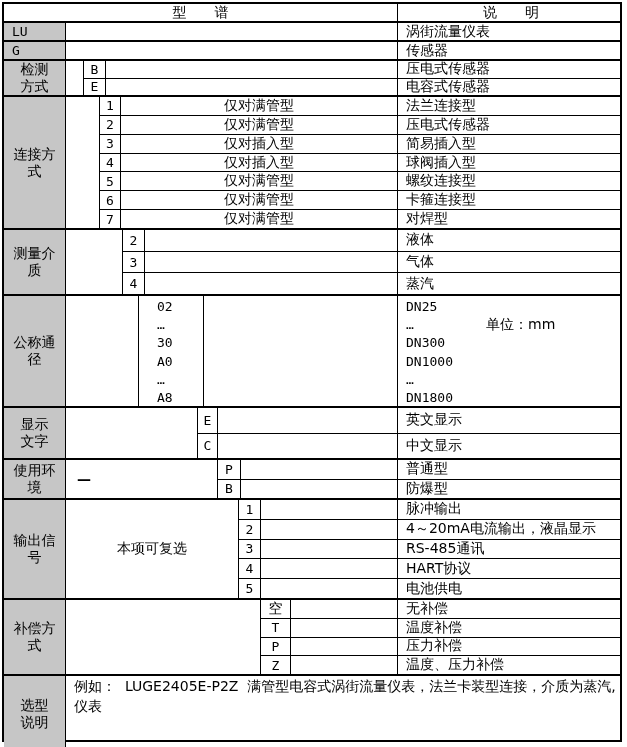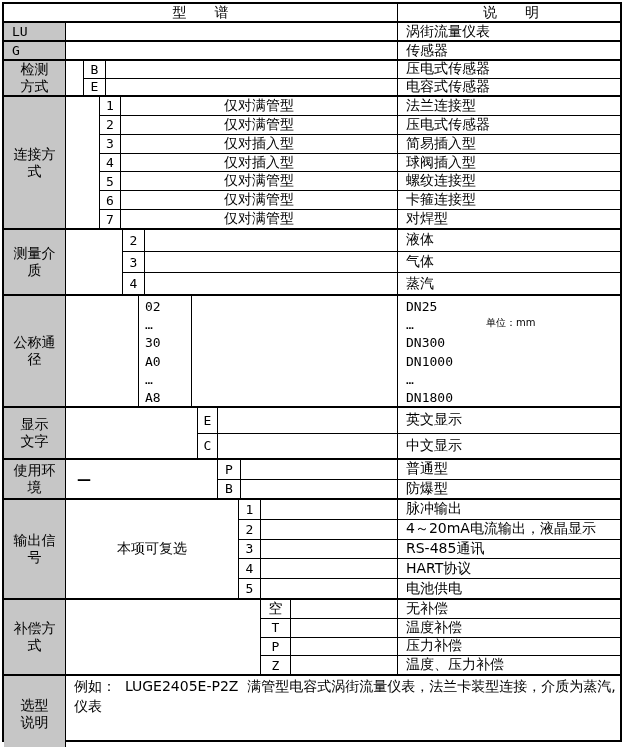--- a/index.html
+++ b/index.html
@@ -44,21 +44,21 @@
   .dia  .mid{width:73px}
   .disp .rows{left:194px} .disp .code{width:20px} .disp .note{width:180px} .disp .mid{width:132px}
   .env  .rows{left:214px} .env  .code{width:23px} .env  .note{width:157px} .env  .mid{width:152px}
   .out  .rows{left:235px} .out  .code{width:22px} .out  .note{width:137px} .out  .mid{width:173px}
   .comp .rows{left:257px} .comp .code{width:30px} .comp .note{width:107px} .comp .mid{width:195px}
   
   .env .mid { display:flex; align-items:center; padding-left:11px; font-weight:bold; }
   
   .out .mid { display:flex; align-items:center; justify-content:center;font-family:Liberation Mono, monospace; }
   
-  .dia-codes { left:131px; width:57px; padding:2px 0 18px 10px; }
+  .dia-codes { left:143px; width:57px; padding:2px 0 18px 10px; }
   .dia-spacer { left:192px; width:202px; }
   .dia-desc { left:394px; width:226px; padding:2px 0 0 8px; }
   .dia-line { height:18.2px; line-height:18.2px; }
   .unit-note { position:absolute; left:88px; top:20px; white-space:pre; }
   
   .ex-body { left:62px; width:558px; display:flex; flex-direction:row;
              justify-content:center; padding:0 8px; line-height:20px;
              white-space:pre-wrap; }
 </style>
 </head>
@@ -188,21 +188,21 @@
       <div class="dia-line">A8</div>
     </div>
     <div class="cell dia-spacer br"></div>
     <div class="cell dia-desc mono">
       <div class="dia-line">DN25</div>
       <div class="dia-line">…</div>
       <div class="dia-line">DN300</div>
       <div class="dia-line">DN1000</div>
       <div class="dia-line">…</div>
       <div class="dia-line">DN1800</div>
-      <div class="unit-note" style="font-family:'DejaVu Sans','Liberation Sans',sans-serif;font-size:10px">单位：mm</div>
+      <div class="unit-note" style="font-family:'DejaVu Sans','Liberation Sans',sans-serif;font-size:14px">单位：mm</div>
     </div>
   </div>
 
   <div class="band disp" style="height:52px">
     <div class="cell label gray br">
       <div>显示</div>
       <div>文字</div>
     </div>
     <div class="cell mid br"></div>
     <div class="rows">

